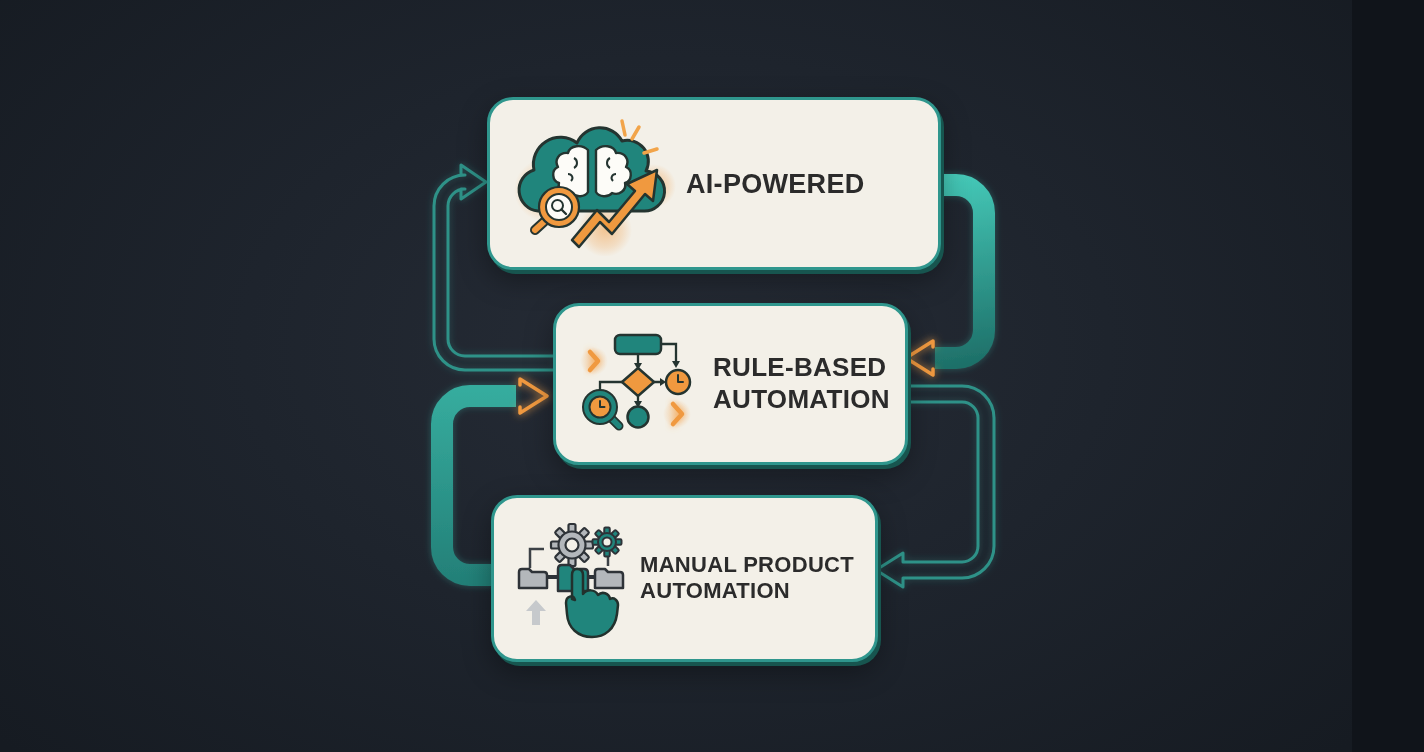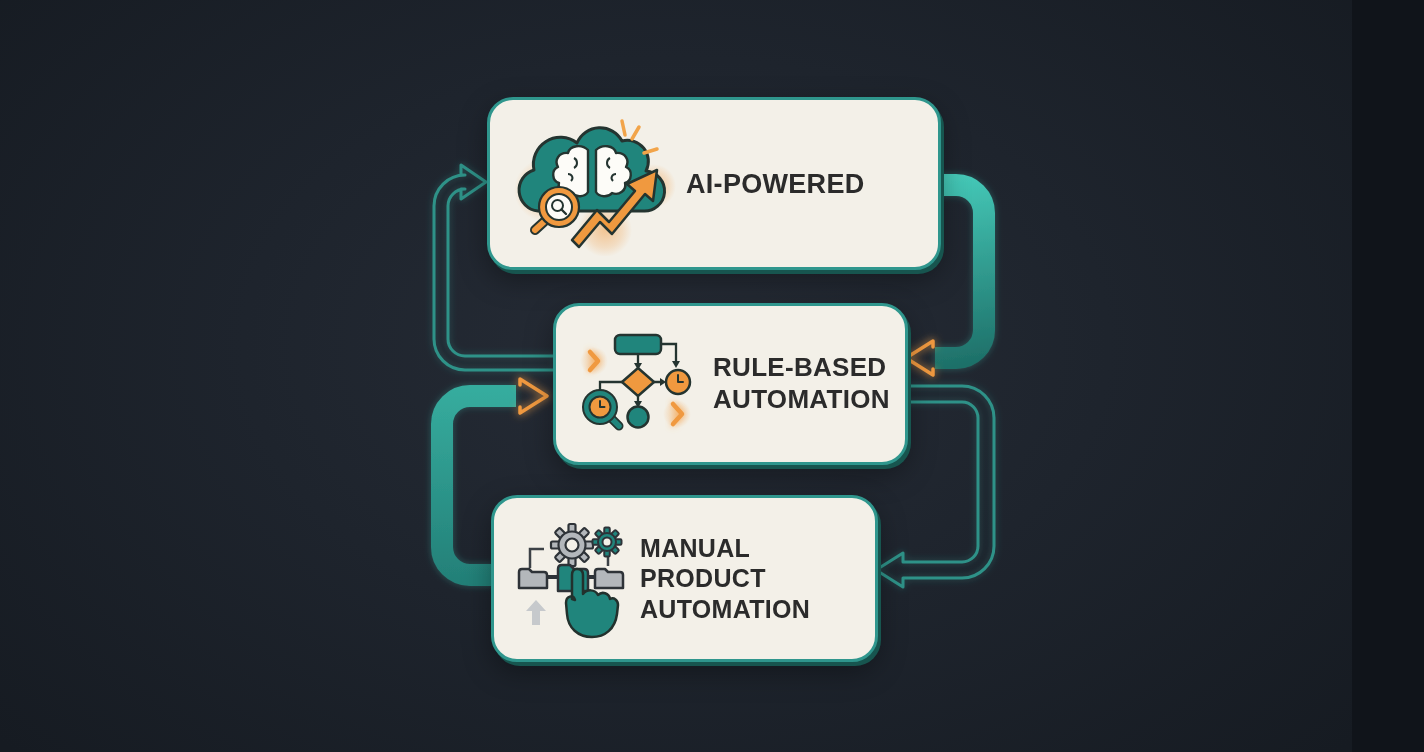--- a/index.html
+++ b/index.html
@@ -19,21 +19,21 @@
   .node .icon-wrap{position:absolute;top:0;left:0;}
   .label{
     position:absolute;top:50%;transform:translateY(-50%);
     color:#2b2b2b;font-weight:700;letter-spacing:.3px;line-height:1.22;
   }
   #node-ai{left:487px;top:97px;width:448px;height:167px;}
   #node-rule{left:553px;top:303px;width:349px;height:156px;}
   #node-manual{left:491px;top:495px;width:381px;height:161px;}
   #node-ai .label{left:196px;font-size:27px;}
   #node-rule .label{left:157px;font-size:26px;}
-  #node-manual .label{left:146px;font-size:25px;}
+  #node-manual .label{left:146px;font-size:22px;}
 </style>
 </head>
 <body>
 
 <div class="canvas">
 
   <svg class="connectors" width="1424" height="752" viewBox="0 0 1424 752">
     <defs>
       <linearGradient id="bandR" gradientUnits="userSpaceOnUse" x1="955" y1="175" x2="985" y2="365">
         <stop offset="0" stop-color="#45c9b8"></stop>

